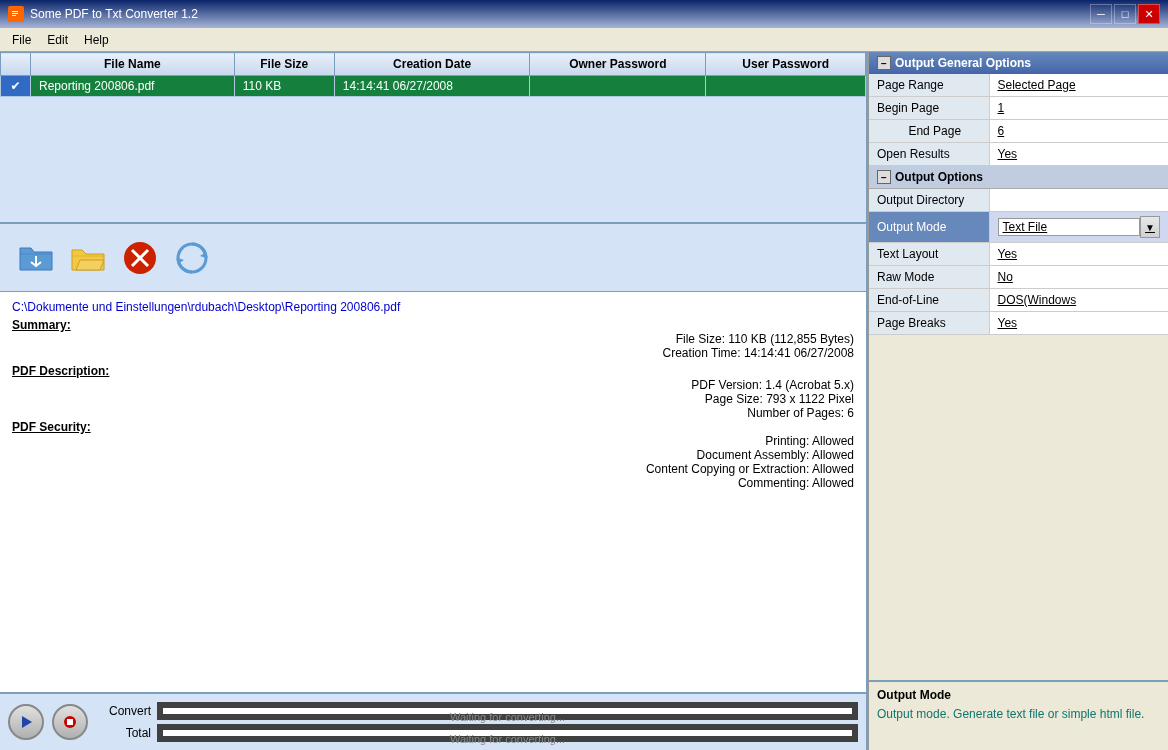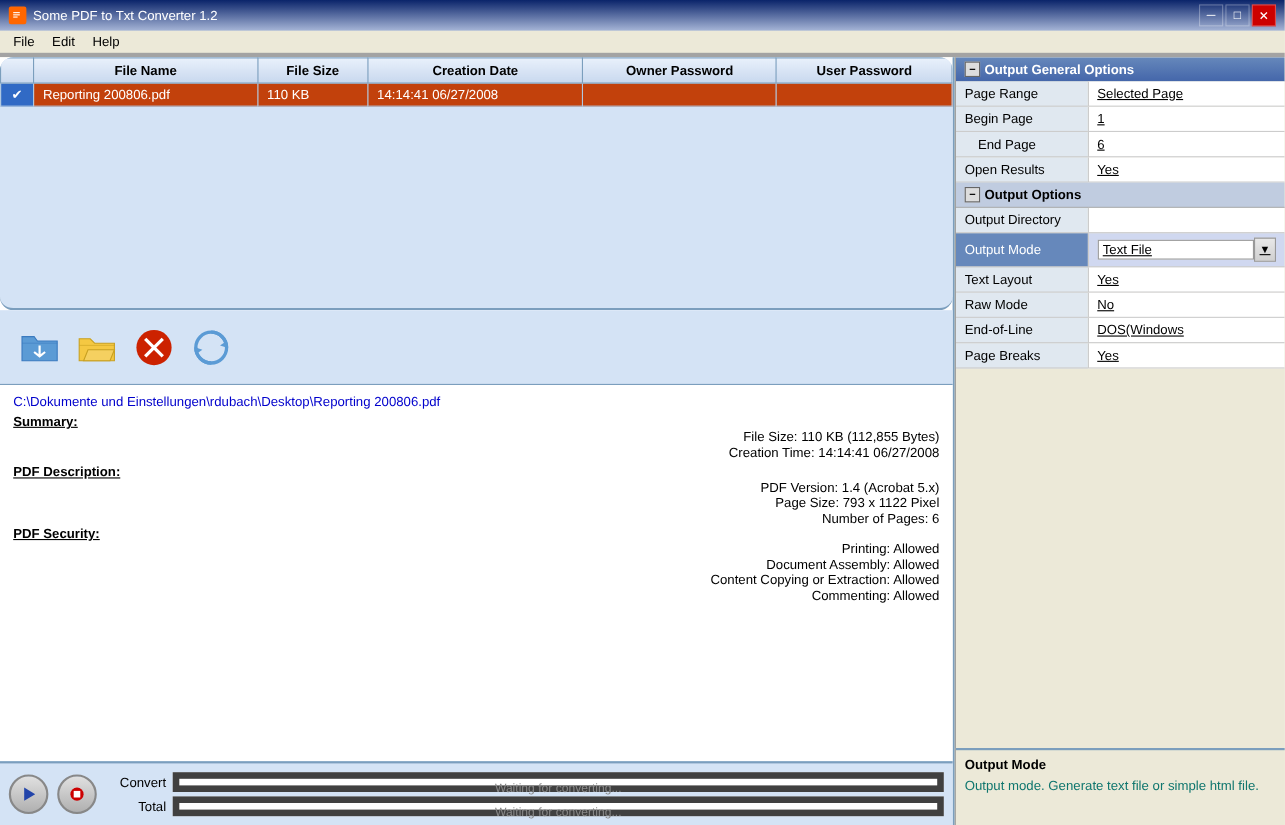--- a/index.html
+++ b/index.html
@@ -45,21 +45,21 @@
     }
     .titlebar-btn.close { background: #cc0000; }
 
     
     #menubar {
       background: #ece9d8;
       height: 24px;
       display: flex;
       align-items: center;
       padding: 0 4px;
-      border-bottom: 4px solid #a3a3a3;
+      border-bottom: 1px solid #a3a3a3;
     }
     .menu-item {
       padding: 2px 8px;
       cursor: pointer;
       color: #000;
       text-decoration: none;
     }
 
     
     #main-container {
@@ -72,25 +72,24 @@
       flex: 1;
       display: flex;
       flex-direction: column;
       border-right: 2px solid #7b9ebd;
       background: #fff;
     }
 
     
     #file-table-container {
       flex: 0 0 auto;
-      height: 230px;
+      height: 172px;
       background: #d4e3f5;
       border-bottom: 2px solid #7b9ebd;
       overflow: auto;
-      border-radius: 12px;
     }
     #file-table {
       width: 100%;
       border-collapse: collapse;
     }
     #file-table thead tr {
       background: #d4e3f5;
     }
     #file-table th {
       border: 1px solid #7b9ebd;
@@ -98,21 +97,21 @@
       text-align: center;
       font-weight: bold;
       background: linear-gradient(to bottom, #e8f0fb, #c8d8ee);
       color: #000;
     }
     #file-table td {
       border: 1px solid #b0c8e0;
       padding: 3px 8px;
     }
     .file-row-selected td {
-      background: #c2410c;
+      background: #15803d;
       color: white;
     }
     .file-row-selected td:first-child {
       background: #316ac5;
     }
     #checkmark-cell { text-align: center; width: 30px; }
 
     
     #toolbar {
       display: flex;
@@ -482,21 +481,21 @@
         <tbody>
             <tr>
           <td>Page Range</td>
           <td>Selected Page</td>
         </tr>
         <tr>
           <td style="">Begin Page</td>
           <td>1</td>
         </tr>
         <tr>
-          <td style="padding-left:20px;">End Page</td>
+          <td style="padding-left:20px;text-align:center;">End Page</td>
           <td>6</td>
         </tr>
         <tr>
           <td>Open Results</td>
           <td>Yes</td>
         </tr>
       </tbody>
         </table>
 
       <div class="sub-section-header">

